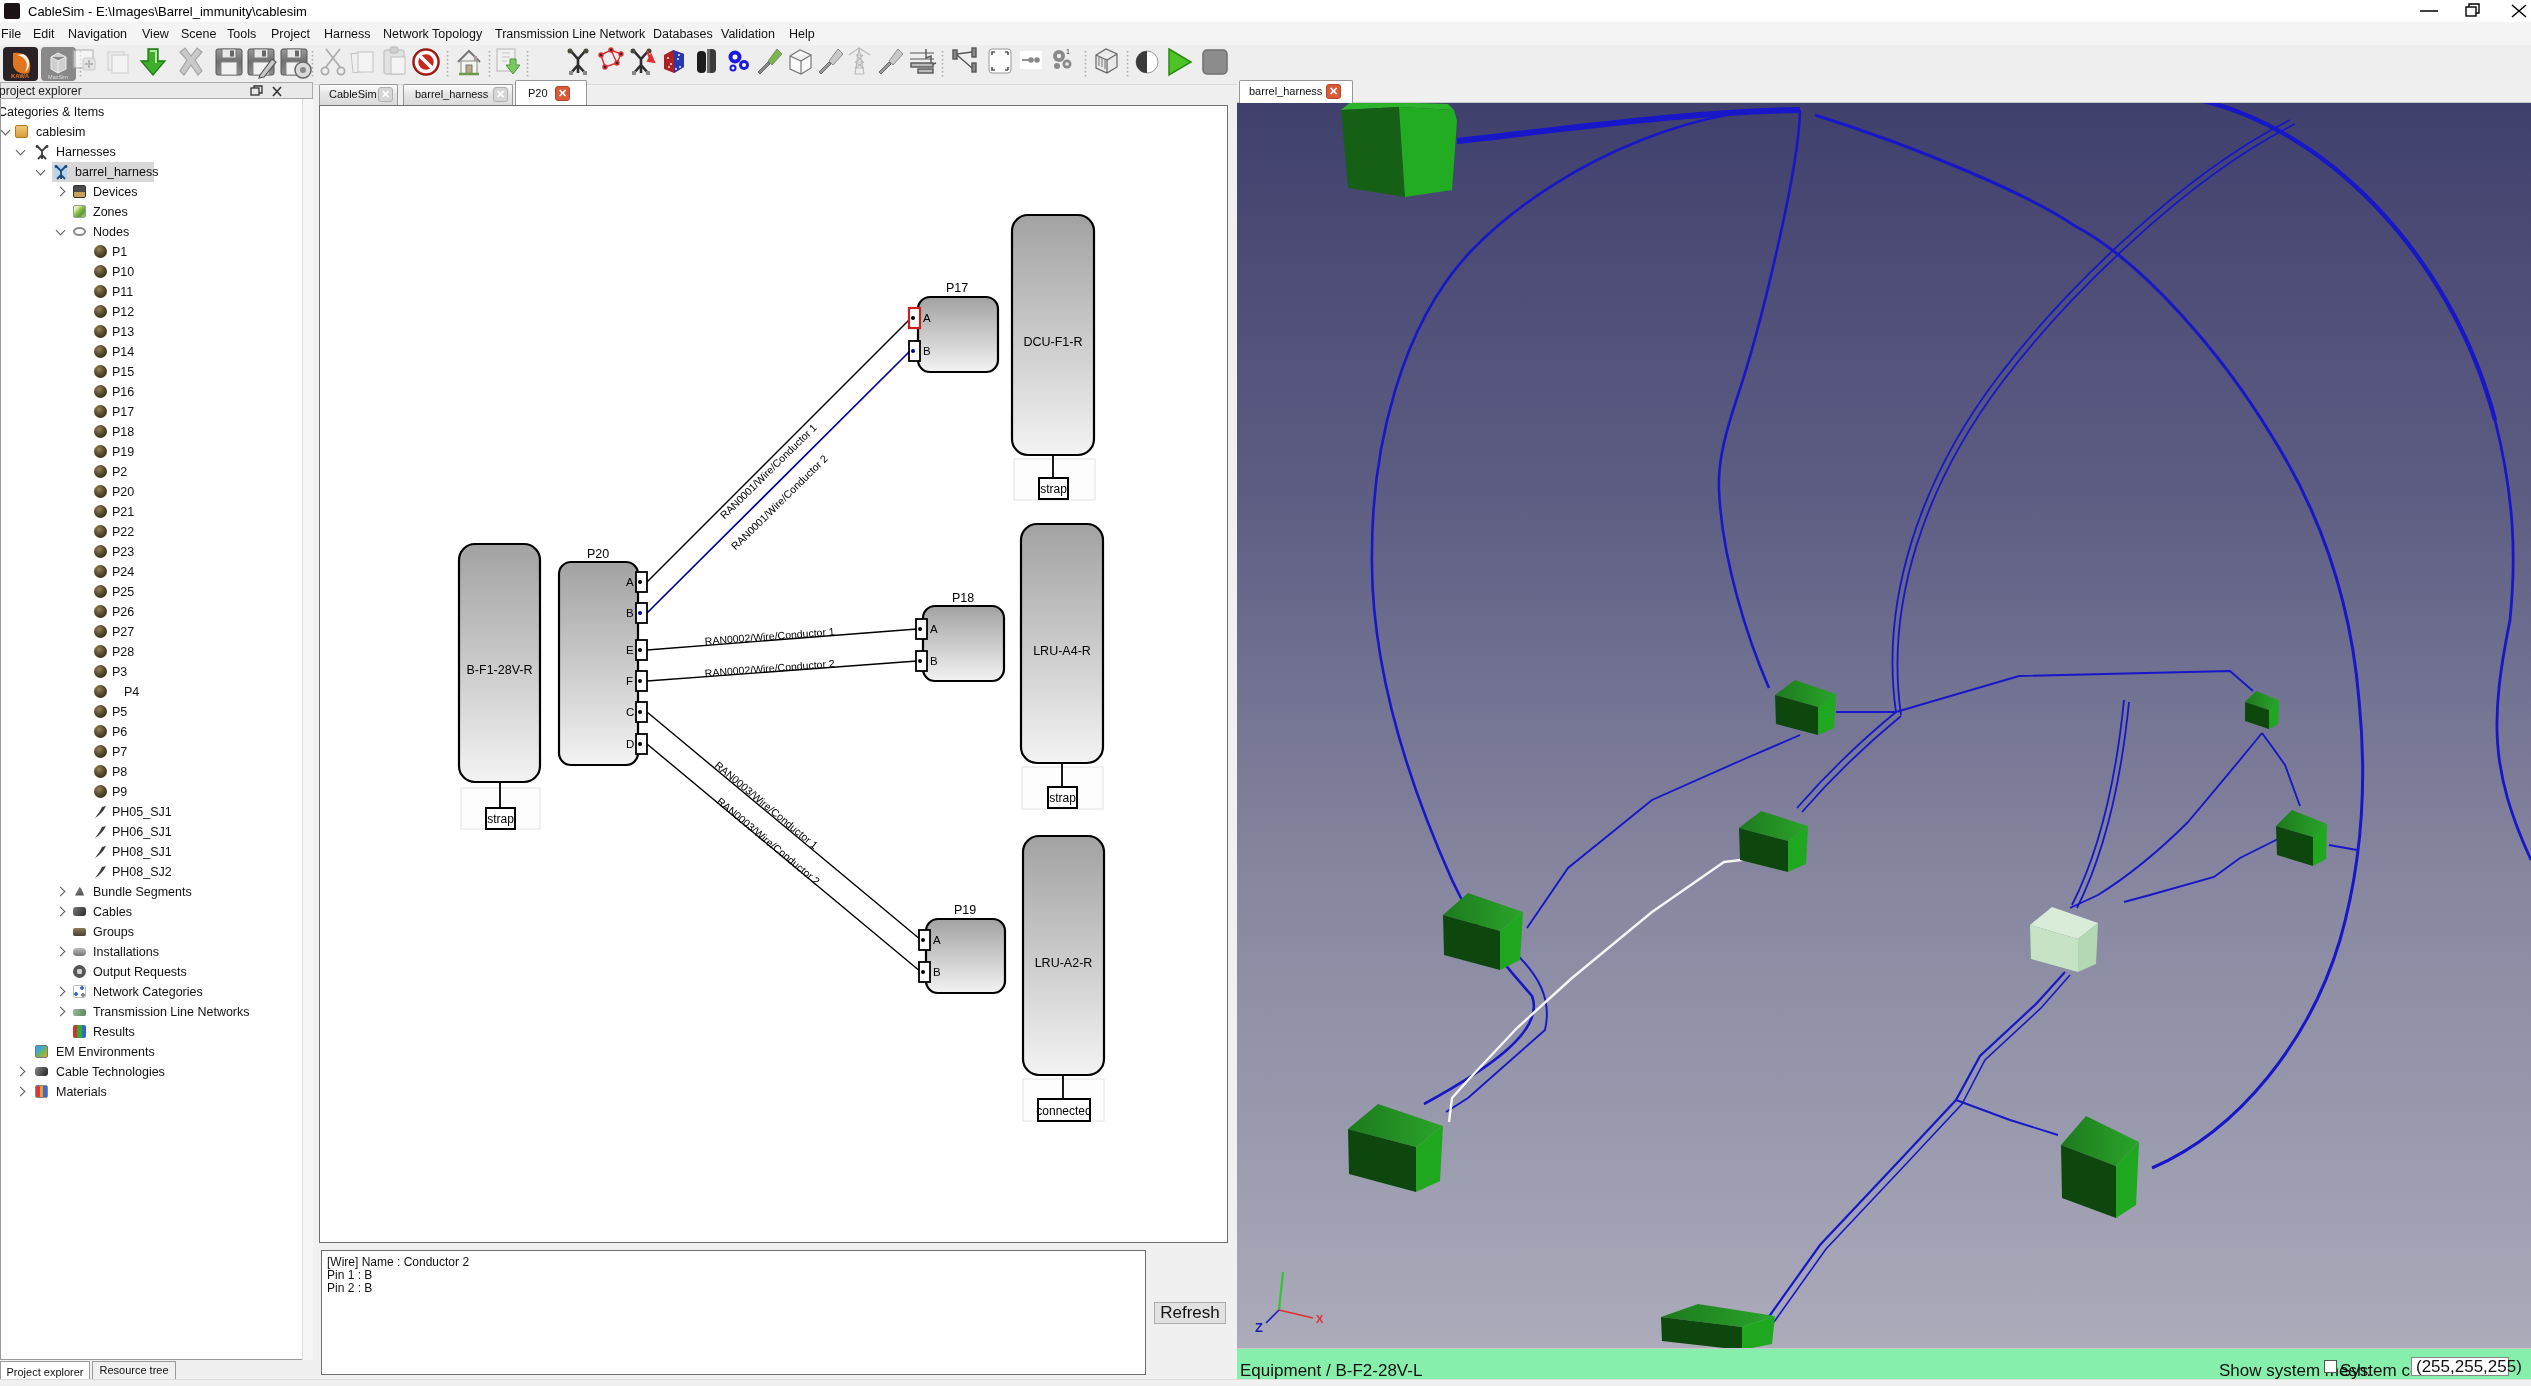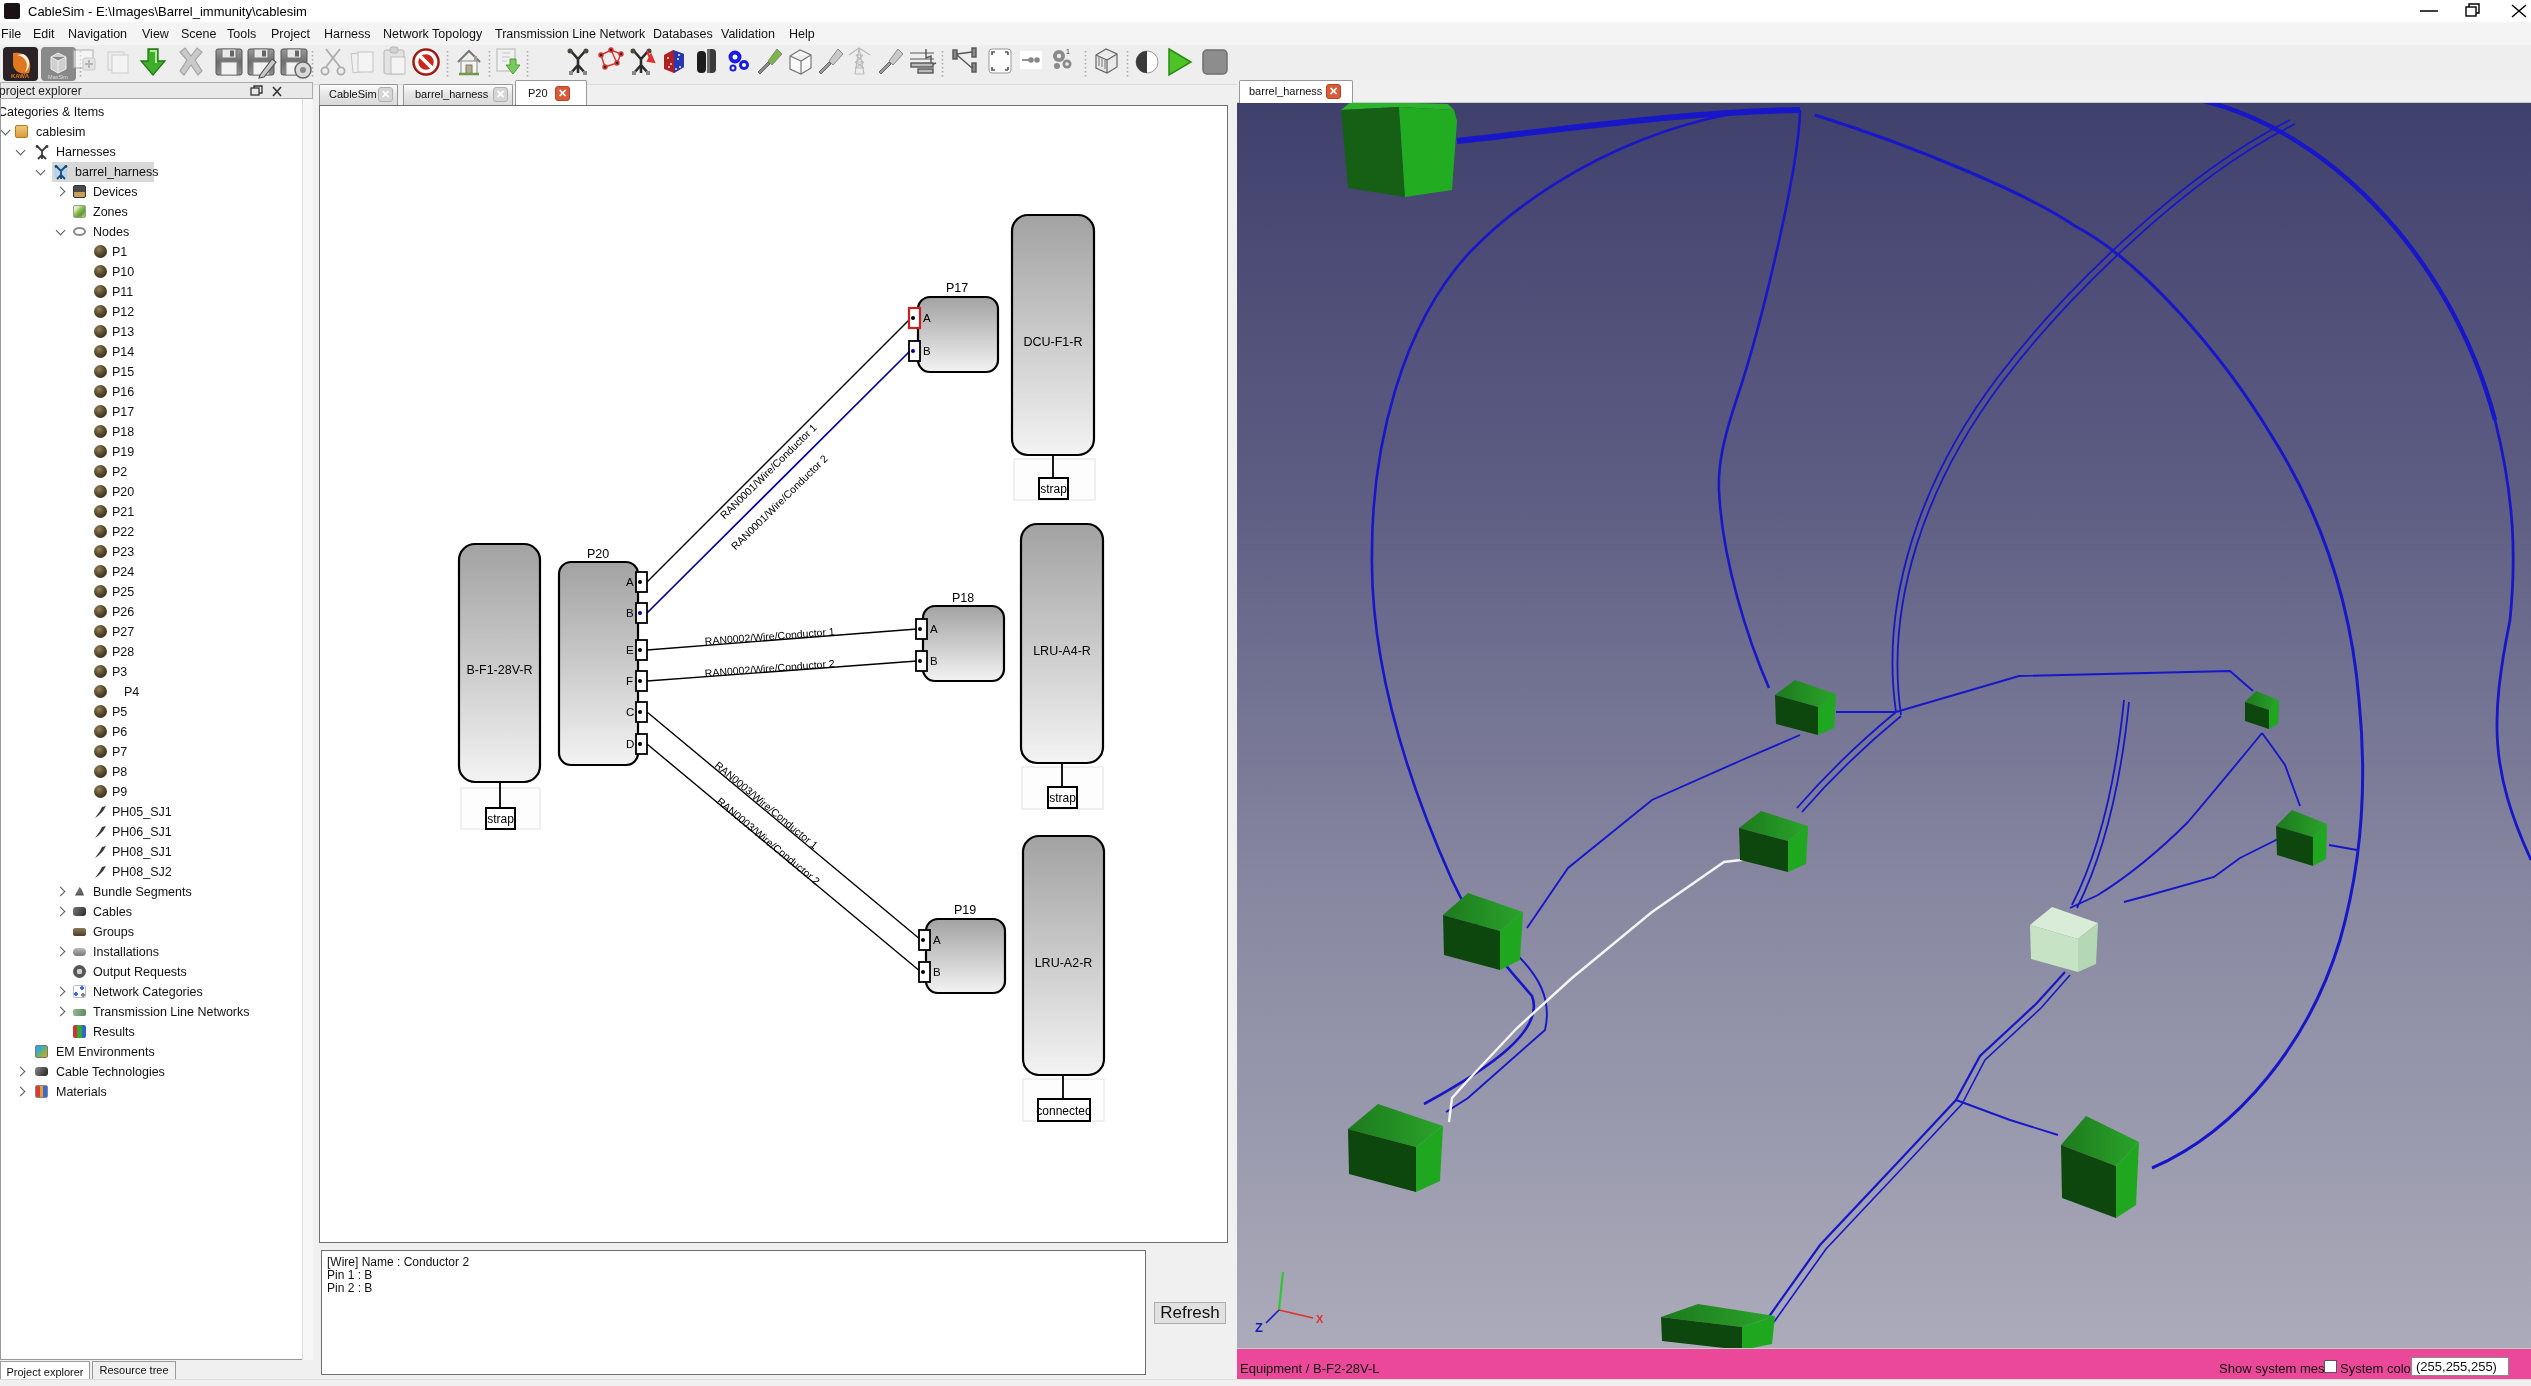--- a/index.html
+++ b/index.html
@@ -21,21 +21,21 @@
 .ic{position:absolute;top:3px;width:13px;height:13px;border-radius:2px}
 .dtab{position:absolute;font-size:11px;color:#111;border:1px solid #9a9a9a;background:#f0f0f0;text-align:center}
 .mtab{position:absolute;font-size:11px;color:#111;border:1px solid #989898;border-bottom:none;background:linear-gradient(#fdfdfd,#e6e6e6 45%,#dadada);border-radius:2px 2px 0 0}
 .mtab.active{background:#ffffff}
 .tx{position:absolute;width:15px;height:15px;border-radius:3px;background:#d6d6d6;border:1px solid #b0b0b0;color:#fff;font-size:11px;font-weight:bold;text-align:center;line-height:13px}
 .tx.red{background:#d95b38;border-color:#b34427}
 #mcanvas{left:319px;top:105px;width:909px;height:1138px;background:#fff;border:1px solid #6f6f6f}
 #mbottom{left:319px;top:1243px;width:918px;height:143px;background:#f0f0f0}
 #infobox{left:321px;top:1250px;width:825px;height:125px;background:#fff;border:1px solid #6f6f6f;font-size:12px;color:#111}
 #refresh{left:1154px;top:1302px;width:72px;height:22px;background:#e1e1e1;border:1px solid #adadad;font-size:17px;text-align:center;line-height:20px;color:#111}
-#rstatus{left:1237px;top:1348px;width:1294px;height:31px;background:#ec4899;border-top:1px solid #c8c8c8;font-size:13px;color:#111}
+#rstatus{left:1237px;top:1348px;width:1294px;height:31px;background:#86efac;border-top:1px solid #c8c8c8;font-size:17px;color:#111}
 #gstrip{left:0;top:1379px;width:2531px;height:7px;background:#f0f0f0;border-top:1px solid #dcdcdc}
 svg{display:block}
 </style>
 </head>
 <body>
 <div id="app">
   <div id="title" class="abs">
     <div class="abs" style="left:4px;top:3px;width:16px;height:16px;background:#1a1214;border-radius:2px"></div>
     <span class="t">CableSim - E:\Images\Barrel_immunity\cablesim</span>
     <svg class="abs" style="left:2400px;top:0" width="131" height="22">

